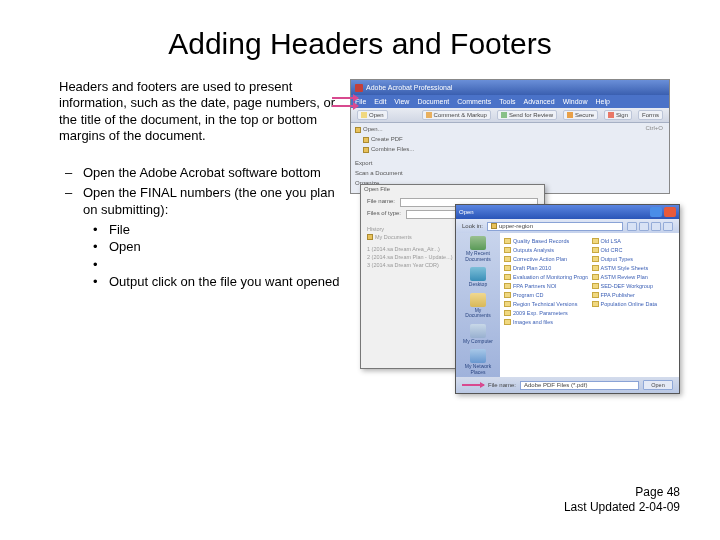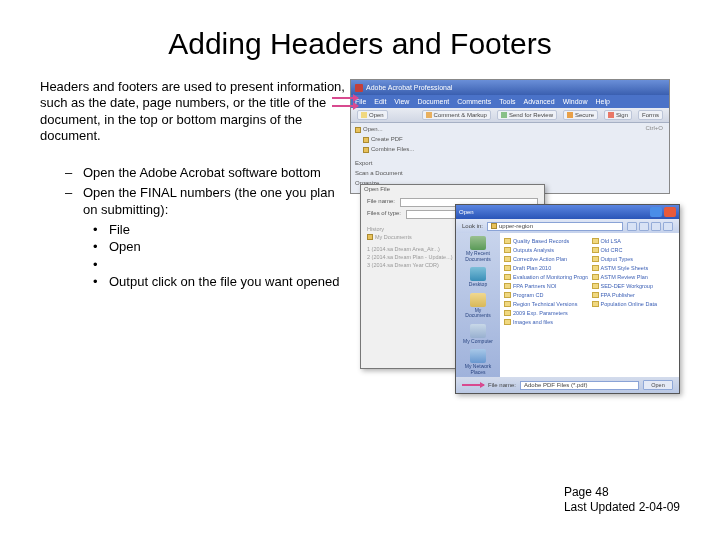--- a/index.html
+++ b/index.html
@@ -25,20 +25,21 @@
   }
   .left-col {
     width: 310px;
     flex-shrink: 0;
   }
   .intro {
     font-size: 13px;
     line-height: 1.25;
     color: #000;
     margin-bottom: 20px;
+    margin-left: 19px;
   }
   .steps {
     padding-left: 25px;
   }
   .step {
     display: flex;
     font-size: 13px;
     line-height: 1.35;
     color: #000;
     margin-bottom: 2px;
@@ -349,21 +350,21 @@
     font-size: 5.5px;
     display: flex;
     align-items: center;
     justify-content: center;
   }
   .footer {
     position: absolute;
     right: 40px;
     bottom: 25px;
     font-size: 12px;
-    text-align: left;
+    text-align: right;
     line-height: 1.25;
   }
 </style>
 </head>
 <body>
 
 <h1 class="title">Adding Headers and Footers</h1>
 
 <div class="content">
   <div class="left-col">

